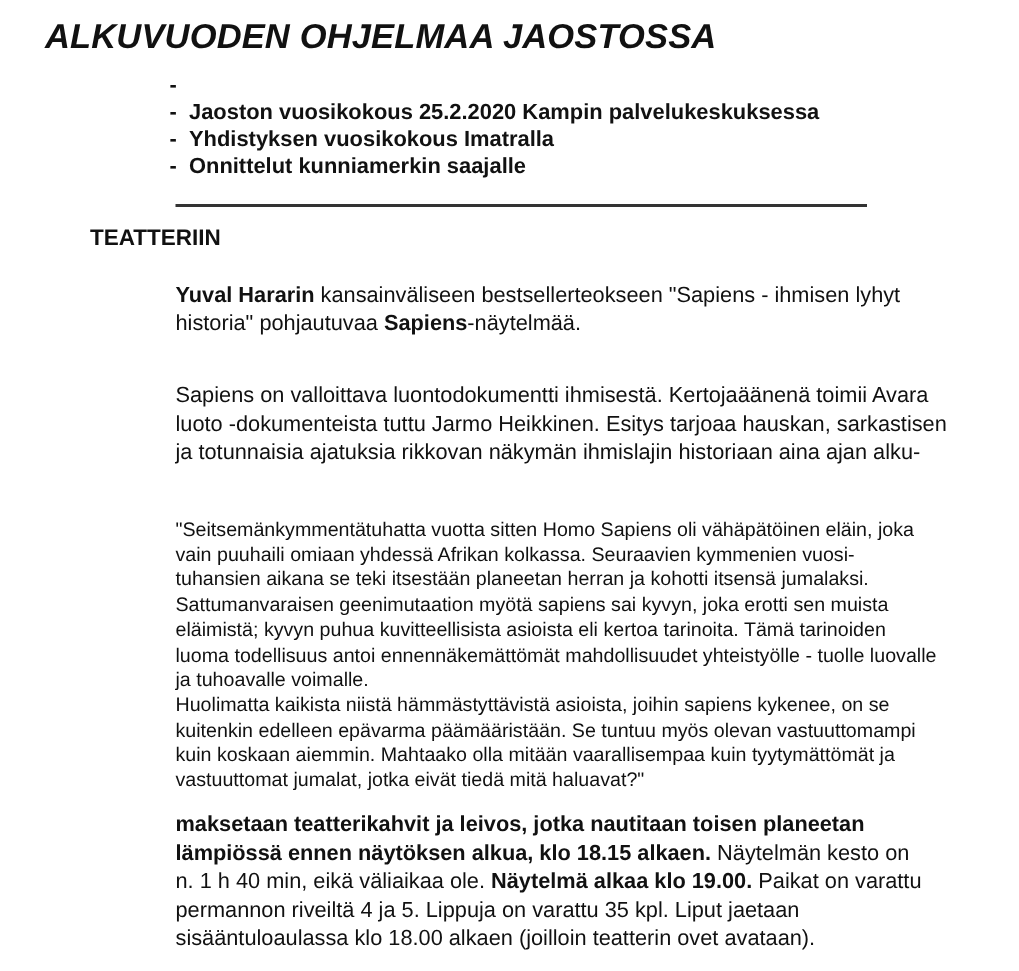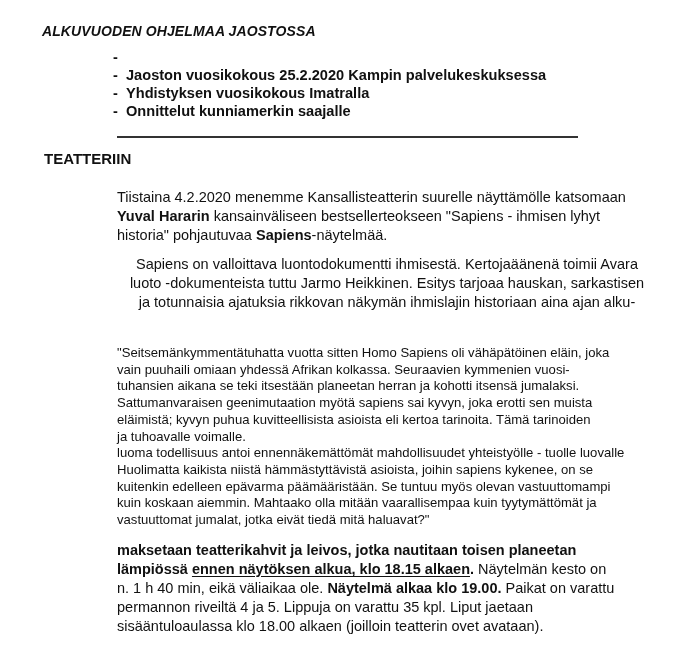--- a/index.html
+++ b/index.html
@@ -12,22 +12,22 @@
       height: 647px;
       position: relative;
       overflow: hidden;
       font-family: "Liberation Sans", sans-serif;
       color: #111111;
     }
     .doc-title {
       position: absolute;
       left: 30px;
       top: 11px;
-      margin: 12px;
-      font-size: 14px;
+      margin: 0;
+      font-size: 23px;
       font-weight: bold;
       font-style: italic;
       letter-spacing: 0.1px;
       white-space: nowrap;
     }
     .agenda {
       position: absolute;
       left: 113px;
       top: 48px;
       margin: 0;
@@ -48,53 +48,53 @@
     .rule {
       position: absolute;
       left: 117px;
       top: 136px;
       width: 461px;
       height: 2px;
       background: #333333;
     }
     .section-heading {
       position: absolute;
-      left: 44px;
+      left: 60px;
       top: 150px;
       margin: 0;
       font-size: 15px;
       font-weight: bold;
       white-space: nowrap;
     }
     .para {
       position: absolute;
       left: 117px;
       width: 540px;
       margin: 0;
       font-size: 14.5px;
       line-height: 19px;
       white-space: nowrap;
     }
     .para .line { display: block; }
     .p1 { top: 188px; }
-    .p2 { top: 255px; text-align: center; }
+    .p2 { top: 255px; }
     .quote {
       position: absolute;
       left: 117px;
       top: 345px;
       width: 540px;
       margin: 0;
       font-size: 13.1px;
       line-height: 16.7px;
       white-space: nowrap;
     }
     .quote .line { display: block; }
     .p3 { top: 541px; }
     b { font-weight: bold; }
-    .u { text-decoration: underline; text-underline-offset: 2px; text-align: right; }
+    .u { text-underline-offset: 2px; text-align: right; }
   </style>
 </head>
 <body>
 
 <h1 class="doc-title">ALKUVUODEN OHJELMAA JAOSTOSSA</h1>
 
 <ul class="agenda">
   <li>
     <span class="dash">-</span>
   </li>
@@ -110,39 +110,38 @@
     <span class="dash">-</span>
     <span>Onnittelut kunniamerkin saajalle</span>
   </li>
 </ul>
 
 <div class="rule"></div>
 
 <h2 class="section-heading">TEATTERIIN</h2>
 
 <p class="para p1">
-  <span class="line">Tiistaina 4.2.2020 menemme Kansallisteatterin suurelle näyttämölle katsomaan</span>
   <span class="line"><b>Yuval Hararin</b><span> kansainväliseen bestsellerteokseen "Sapiens - ihmisen lyhyt</span></span>
   <span class="line"><span>historia" pohjautuvaa </span><b>Sapiens</b><span>-näytelmää.</span></span>
 </p>
 
 <p class="para p2">
   <span class="line">Sapiens on valloittava luontodokumentti ihmisestä. Kertojaäänenä toimii Avara</span>
   <span class="line">luoto -dokumenteista tuttu Jarmo Heikkinen. Esitys tarjoaa hauskan, sarkastisen</span>
   <span class="line">ja totunnaisia ajatuksia rikkovan näkymän ihmislajin historiaan aina ajan alku-</span>
 </p>
 
 <blockquote class="quote">
   <span class="line">"Seitsemänkymmentätuhatta vuotta sitten Homo Sapiens oli vähäpätöinen eläin, joka</span>
   <span class="line">vain puuhaili omiaan yhdessä Afrikan kolkassa. Seuraavien kymmenien vuosi-</span>
   <span class="line">tuhansien aikana se teki itsestään planeetan herran ja kohotti itsensä jumalaksi.</span>
   <span class="line">Sattumanvaraisen geenimutaation myötä sapiens sai kyvyn, joka erotti sen muista</span>
   <span class="line">eläimistä; kyvyn puhua kuvitteellisista asioista eli kertoa tarinoita. Tämä tarinoiden</span>
+  <span class="line">luoma todellisuus antoi ennennäkemättömät mahdollisuudet yhteistyölle - tuolle luovalle</span>
   <span class="line">ja tuhoavalle voimalle.</span>
-  <span class="line">luoma todellisuus antoi ennennäkemättömät mahdollisuudet yhteistyölle - tuolle luovalle</span>
   <span class="line">Huolimatta kaikista niistä hämmästyttävistä asioista, joihin sapiens kykenee, on se</span>
   <span class="line">kuitenkin edelleen epävarma päämääristään. Se tuntuu myös olevan vastuuttomampi</span>
   <span class="line">kuin koskaan aiemmin. Mahtaako olla mitään vaarallisempaa kuin tyytymättömät ja</span>
   <span class="line">vastuuttomat jumalat, jotka eivät tiedä mitä haluavat?"</span>
 </blockquote>
 
 <p class="para p3">
   <span class="line"><b>maksetaan teatterikahvit ja leivos, jotka nautitaan toisen planeetan</b></span>
   <span class="line"><b>lämpiössä </b><b class="u">ennen näytöksen alkua, klo 18.15 alkaen</b><b>.</b><span> Näytelmän kesto on</span></span>
   <span class="line"><span>n. 1 h 40 min, eikä väliaikaa ole. </span><b>Näytelmä alkaa klo 19.00.</b><span> Paikat on varattu</span></span>

